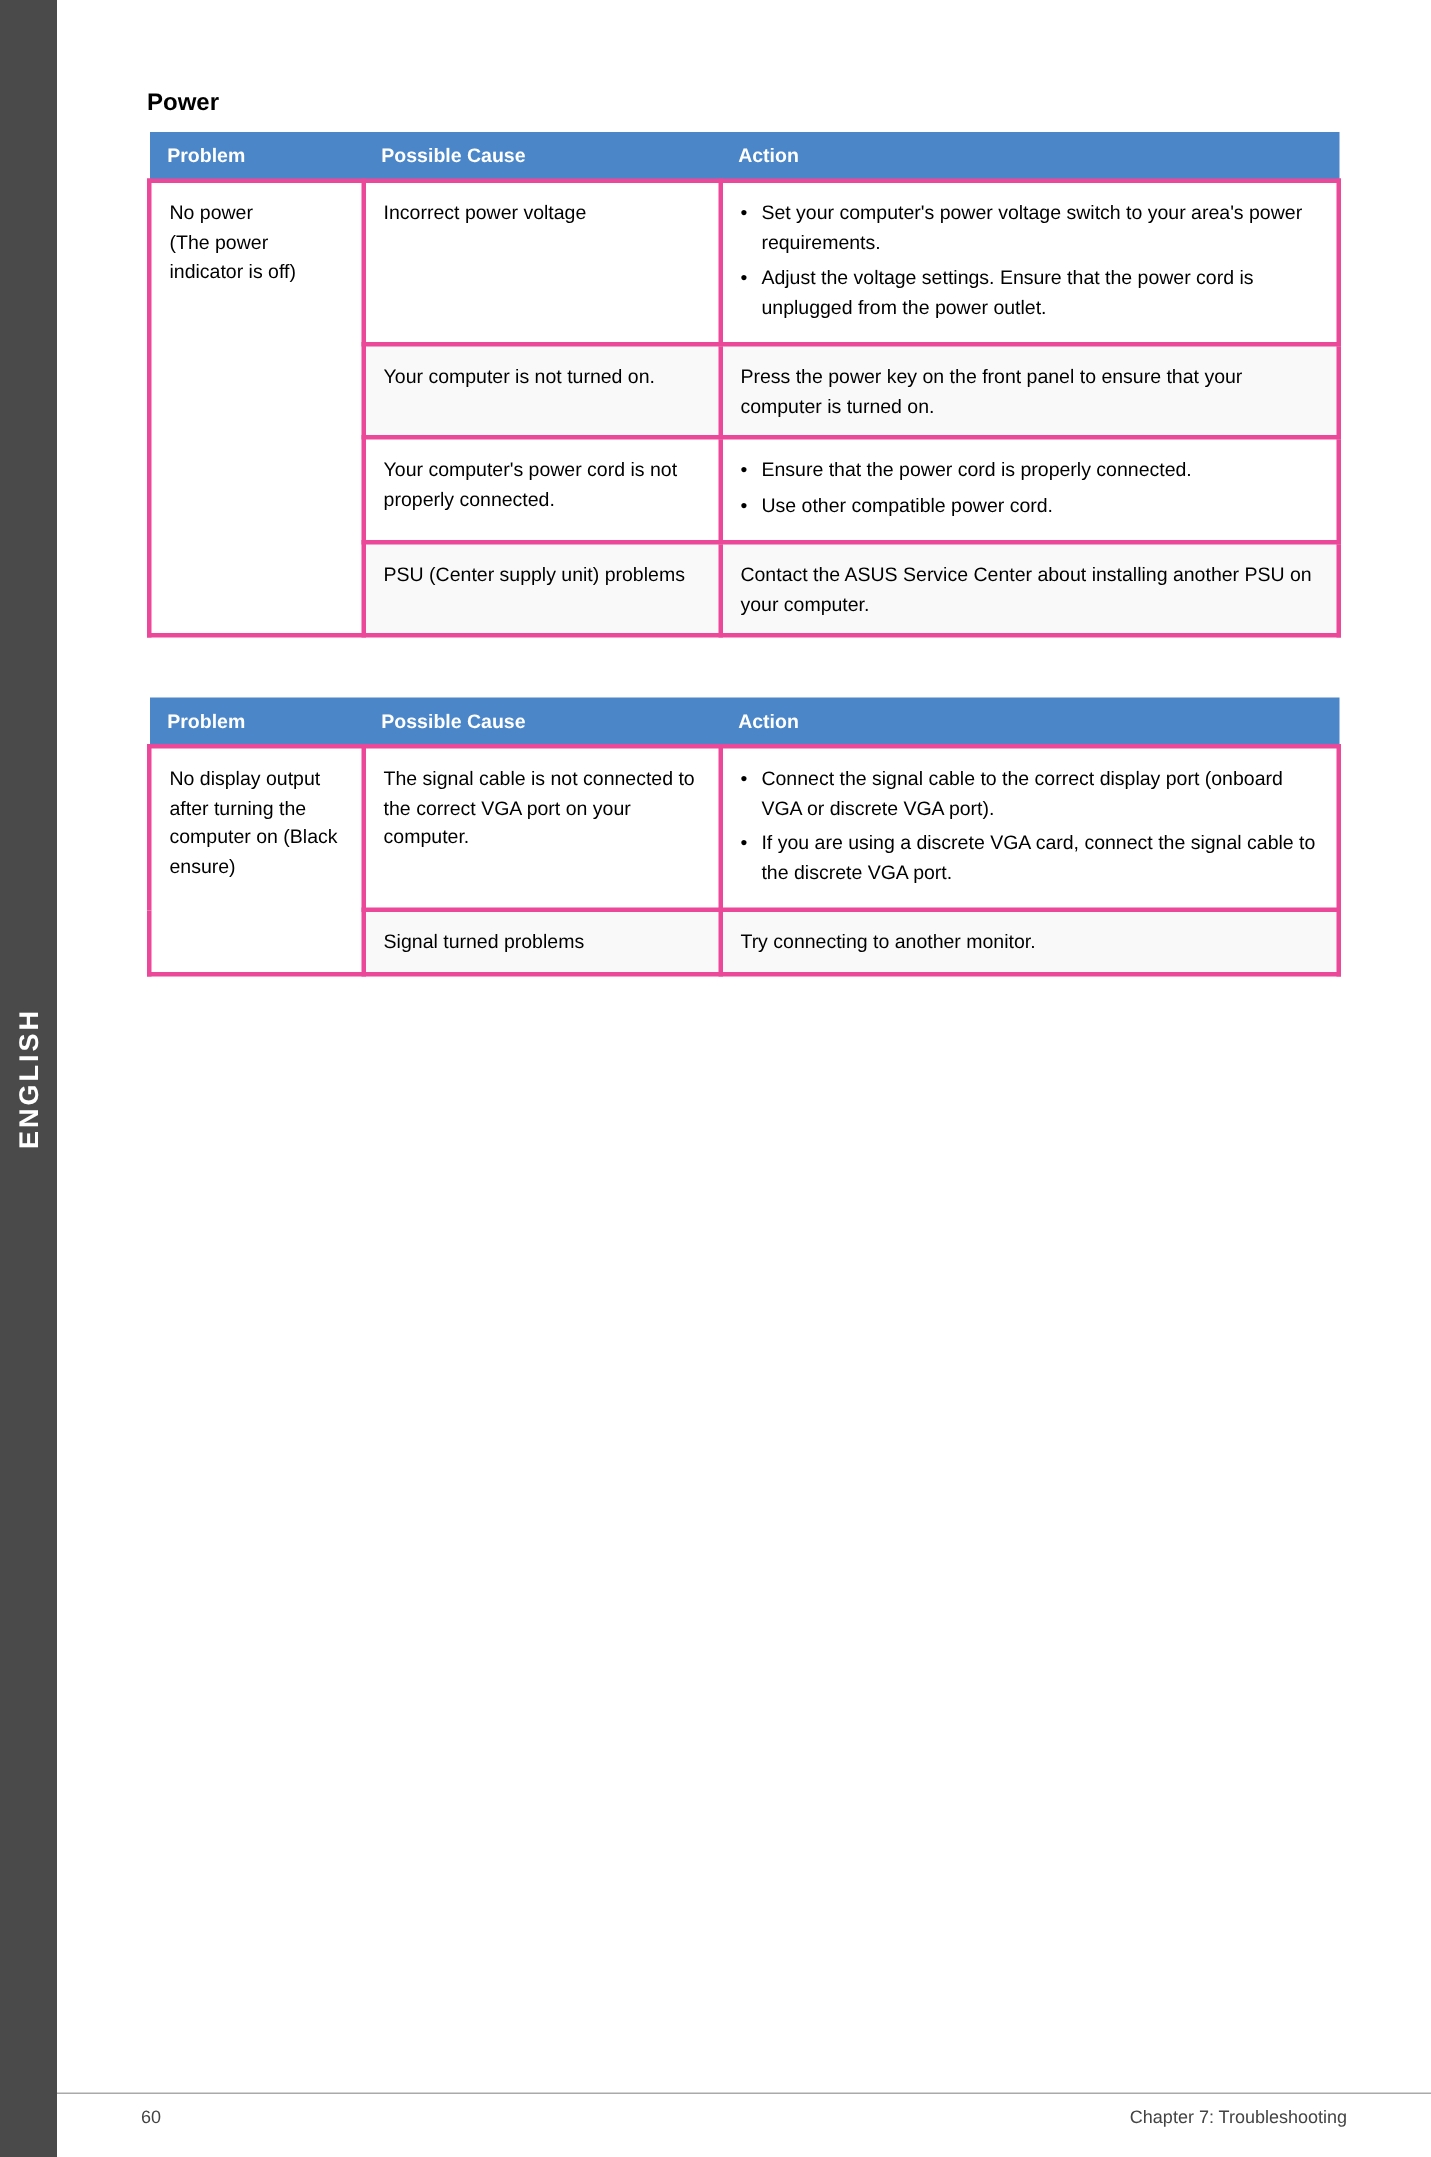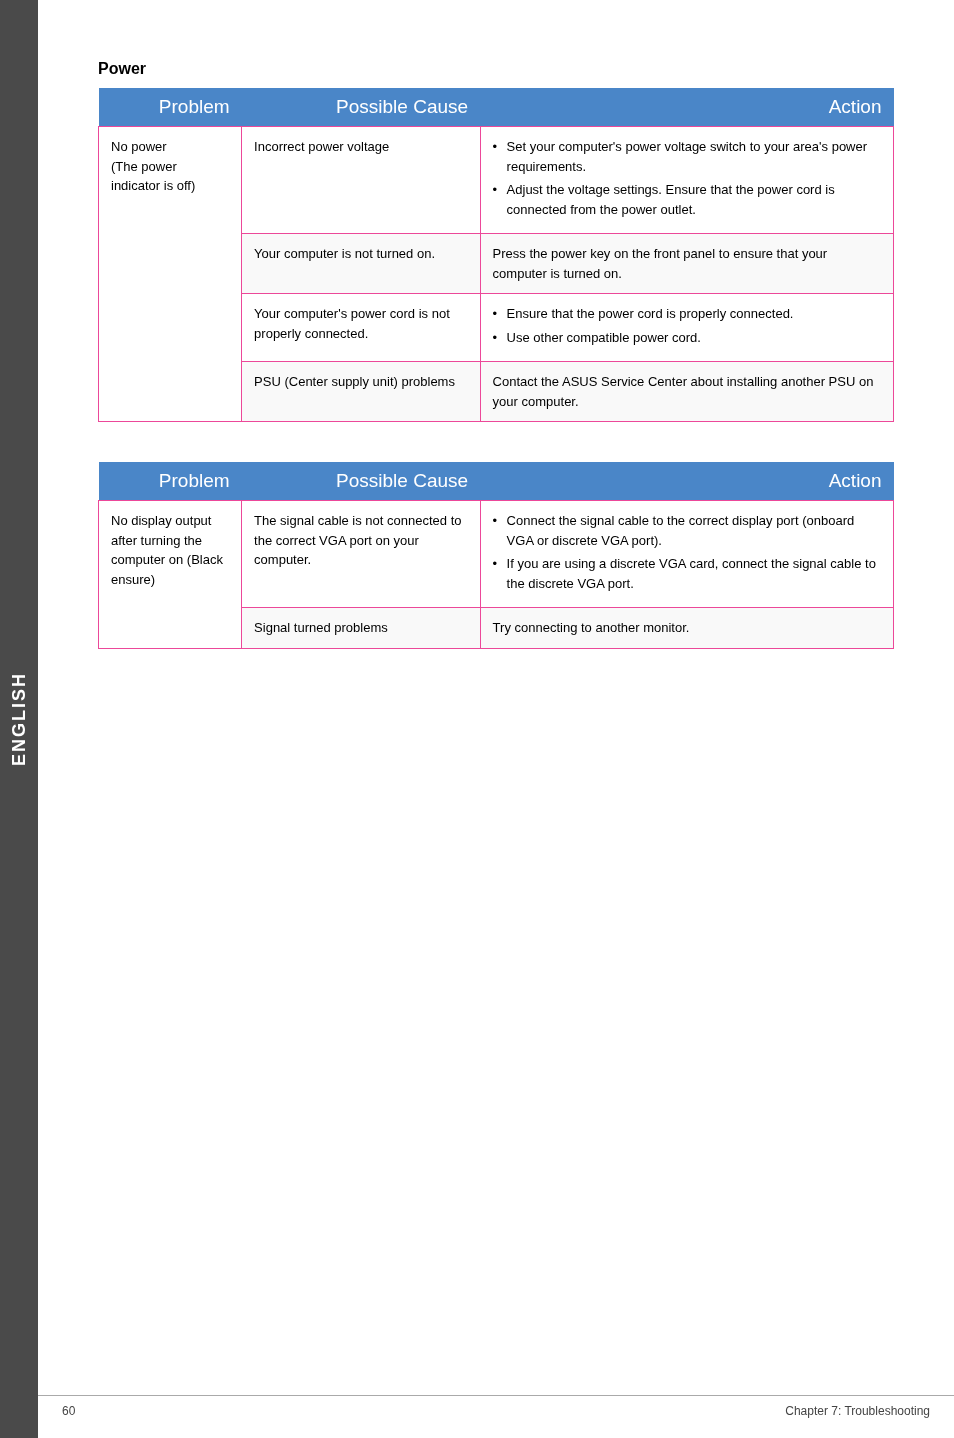--- a/index.html
+++ b/index.html
@@ -51,33 +51,33 @@
       margin-bottom: 40px;
     }
 
     thead tr {
       background: #4a86c8;
       color: #fff;
     }
 
     thead th {
       padding: 8px 12px;
-      text-align: right;
-      font-size: 19px;
-      font-weight: normal;
+      text-align: left;
+      font-size: 13px;
+      font-weight: bold;
     }
 
     tbody tr {
       border: 1px solid #ccc;
     }
 
     tbody td {
       padding: 10px 12px;
       vertical-align: top;
-      border: 1px solid #ec4899;
+      border: 3px solid #ec4899;
       font-size: 13px;
       line-height: 1.5;
     }
 
     .col-problem {
       width: 18%;
     }
 
     .col-cause {
       width: 30%;
@@ -105,21 +105,21 @@
       left: 0;
     }
 
     .footer {
       position: absolute;
       bottom: 20px;
       left: 38px;
       right: 0;
       display: flex;
       justify-content: space-between;
-      padding: 0 24px;
+      padding: 0 56px;
       font-size: 12px;
       color: #444;
       border-top: 1px solid #aaa;
       padding-top: 8px;
     }
 
     tbody tr:nth-child(odd) {
       background: #fff;
     }
 
@@ -146,21 +146,21 @@
           <th class="col-action">Action</th>
         </tr>
       </thead>
       <tbody id="power-tbody">
       <tr>
             <td rowspan="4" style="vertical-align: top;">No power<br>(The power indicator is off)</td>
             <td>Incorrect power voltage</td>
             <td>
               <ul class="bullet-list">
                 <li>Set your computer's power voltage switch to your area's power requirements.</li>
-                <li>Adjust the voltage settings. Ensure that the power cord is connected from the power outlet.</li>
+                <li>Adjust the voltage settings. Ensure that the power cord is unplugged from the power outlet.</li>
               </ul>
             </td>
           </tr>
           <tr>
             <td>Your computer is not turned on.</td>
             <td>Press the power key on the front panel to ensure that your computer is turned on.</td>
           </tr>
           <tr>
             <td>Your computer's power cord is not properly connected.</td>
             <td>

